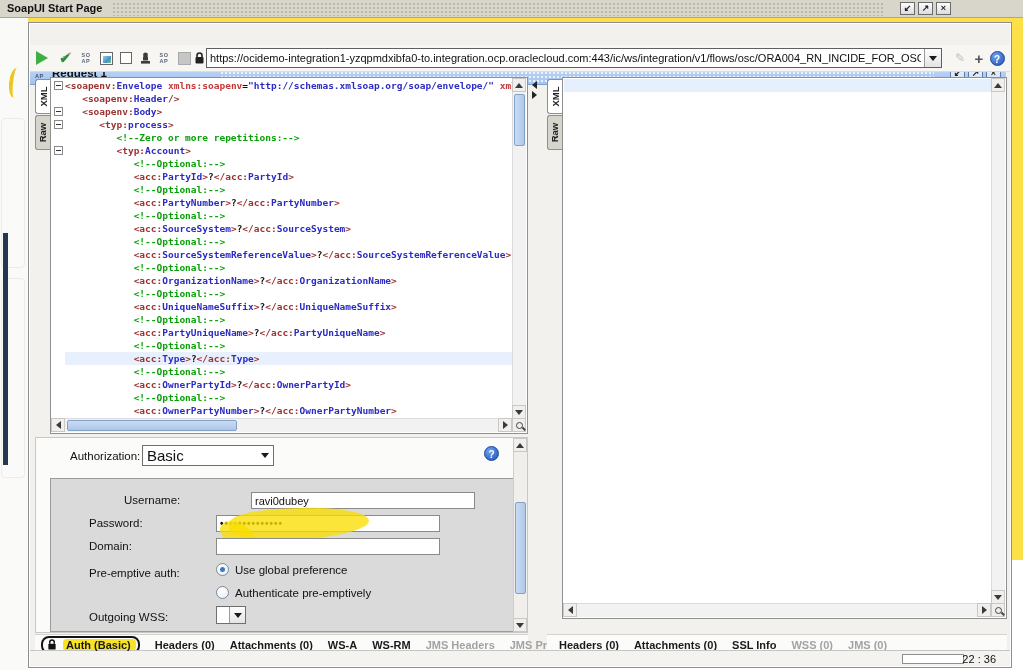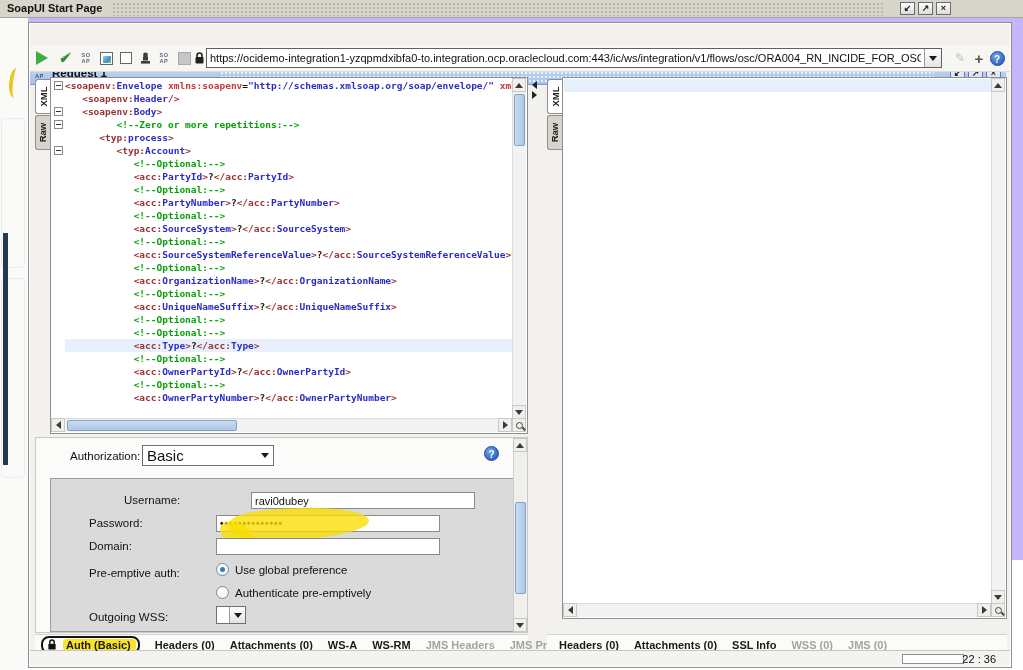--- a/index.html
+++ b/index.html
@@ -1,18 +1,18 @@
 <!DOCTYPE html>
 <html><head>
 <meta charset="utf-8">
 <style>
   * { margin:0; padding:0; box-sizing:border-box; }
   html,body { width:1023px; height:670px; overflow:hidden; }
   body { font-family:"Liberation Sans", sans-serif; background:#ffffff; }
-  .screen { position:relative; width:1023px; height:560px; background:#c4b5fd; }
+  .screen { position:relative; width:1023px; height:560px; background:#fde047; }
 
   
   .outer-titlebar { position:absolute; left:0; top:0; width:1023px; height:18px;
     background:#d8d5cb; border-bottom:1px solid #a8a49a; }
   .outer-title { position:absolute; left:7px; top:2px; font-size:11px; font-weight:bold; color:#111; }
   .outer-dots { position:absolute; left:112px; top:2px; right:138px; height:14px;
     background-image:radial-gradient(#bab7ac 1px, transparent 1.1px); background-size:4px 4px; }
   .win-controls { position:absolute; top:2px; display:flex; gap:3px; }
   .win-btn { width:15px; height:13px; border:1px solid #6b6b6b; background:linear-gradient(#fdfdfd,#dcdcdc);
     font-size:9px; line-height:11px; text-align:center; color:#222; font-weight:bold; cursor:default; }
@@ -243,36 +243,37 @@
         <div class="fold-gutter" id="fold-gutter">
             <div class="fold-box" style="top: 2px;"></div>
             <div class="fold-box" style="top: 28px;"></div>
             <div class="fold-box" style="top: 41px;"></div>
             <div class="fold-box" style="top: 67px;"></div>
           </div>
         <div class="code-area" id="xml-code">
             <div class="cl"><span class="xq"></span><span class="xp">&lt;soapenv:</span><span class="xn">Envelope</span><span class="xp"></span><span class="xq"> </span><span class="xa">xmlns:soapenv</span><span class="xq">=</span><span class="xv">"http://schemas.xmlsoap.org/soap/envelope/"</span><span class="xq"> </span><span class="xa">xmlns</span></div>
             <div class="cl"><span class="xq">   </span><span class="xp">&lt;soapenv:</span><span class="xn">Header</span><span class="xp">/&gt;</span></div>
             <div class="cl"><span class="xq">   </span><span class="xp">&lt;soapenv:</span><span class="xn">Body</span><span class="xp">&gt;</span></div>
+            <div class="cl"><span class="xq">      </span><span class="xp">&lt;typ:</span><span class="xn">process</span><span class="xp">&gt;</span></div>
             <div class="cl"><span class="xq">         </span><span class="xc">&lt;!--Zero or more repetitions:--&gt;</span></div>
-            <div class="cl"><span class="xq">      </span><span class="xp">&lt;typ:</span><span class="xn">process</span><span class="xp">&gt;</span></div>
             <div class="cl"><span class="xq">         </span><span class="xp">&lt;typ:</span><span class="xn">Account</span><span class="xp">&gt;</span></div>
             <div class="cl"><span class="xq">            </span><span class="xc">&lt;!--Optional:--&gt;</span></div>
             <div class="cl"><span class="xq">            </span><span class="xp">&lt;acc:</span><span class="xn">PartyId</span><span class="xp">&gt;</span><span class="xq">?</span><span class="xp">&lt;/acc:</span><span class="xn">PartyId</span><span class="xp">&gt;</span></div>
             <div class="cl"><span class="xq">            </span><span class="xc">&lt;!--Optional:--&gt;</span></div>
             <div class="cl"><span class="xq">            </span><span class="xp">&lt;acc:</span><span class="xn">PartyNumber</span><span class="xp">&gt;</span><span class="xq">?</span><span class="xp">&lt;/acc:</span><span class="xn">PartyNumber</span><span class="xp">&gt;</span></div>
             <div class="cl"><span class="xq">            </span><span class="xc">&lt;!--Optional:--&gt;</span></div>
             <div class="cl"><span class="xq">            </span><span class="xp">&lt;acc:</span><span class="xn">SourceSystem</span><span class="xp">&gt;</span><span class="xq">?</span><span class="xp">&lt;/acc:</span><span class="xn">SourceSystem</span><span class="xp">&gt;</span></div>
             <div class="cl"><span class="xq">            </span><span class="xc">&lt;!--Optional:--&gt;</span></div>
             <div class="cl"><span class="xq">            </span><span class="xp">&lt;acc:</span><span class="xn">SourceSystemReferenceValue</span><span class="xp">&gt;</span><span class="xq">?</span><span class="xp">&lt;/acc:</span><span class="xn">SourceSystemReferenceValue</span><span class="xp">&gt;</span></div>
             <div class="cl"><span class="xq">            </span><span class="xc">&lt;!--Optional:--&gt;</span></div>
             <div class="cl"><span class="xq">            </span><span class="xp">&lt;acc:</span><span class="xn">OrganizationName</span><span class="xp">&gt;</span><span class="xq">?</span><span class="xp">&lt;/acc:</span><span class="xn">OrganizationName</span><span class="xp">&gt;</span></div>
             <div class="cl"><span class="xq">            </span><span class="xc">&lt;!--Optional:--&gt;</span></div>
             <div class="cl"><span class="xq">            </span><span class="xp">&lt;acc:</span><span class="xn">UniqueNameSuffix</span><span class="xp">&gt;</span><span class="xq">?</span><span class="xp">&lt;/acc:</span><span class="xn">UniqueNameSuffix</span><span class="xp">&gt;</span></div>
             <div class="cl"><span class="xq">            </span><span class="xc">&lt;!--Optional:--&gt;</span></div>
+            <div class="cl"><span class="xq">            </span><span class="xp">&lt;acc:</span><span class="xn">PartyUniqueName</span><span class="xp">&gt;</span><span class="xq">?</span><span class="xp">&lt;/acc:</span><span class="xn">PartyUniqueName</span><span class="xp">&gt;</span></div>
             <div class="cl"><span class="xq">            </span><span class="xc">&lt;!--Optional:--&gt;</span></div>
             <div class="cl hl"><span class="xq">            </span><span class="xp">&lt;acc:</span><span class="xn">Type</span><span class="xp">&gt;</span><span class="xq">?</span><span class="xp">&lt;/acc:</span><span class="xn">Type</span><span class="xp">&gt;</span></div>
             <div class="cl"><span class="xq">            </span><span class="xc">&lt;!--Optional:--&gt;</span></div>
             <div class="cl"><span class="xq">            </span><span class="xp">&lt;acc:</span><span class="xn">OwnerPartyId</span><span class="xp">&gt;</span><span class="xq">?</span><span class="xp">&lt;/acc:</span><span class="xn">OwnerPartyId</span><span class="xp">&gt;</span></div>
             <div class="cl"><span class="xq">            </span><span class="xc">&lt;!--Optional:--&gt;</span></div>
             <div class="cl"><span class="xq">            </span><span class="xp">&lt;acc:</span><span class="xn">OwnerPartyNumber</span><span class="xp">&gt;</span><span class="xq">?</span><span class="xp">&lt;/acc:</span><span class="xn">OwnerPartyNumber</span><span class="xp">&gt;</span></div>
             <div class="cl"></div>
           </div>
         <div class="vscroll">
           <div class="sbtn" style="left:-1px;top:-1px;">

